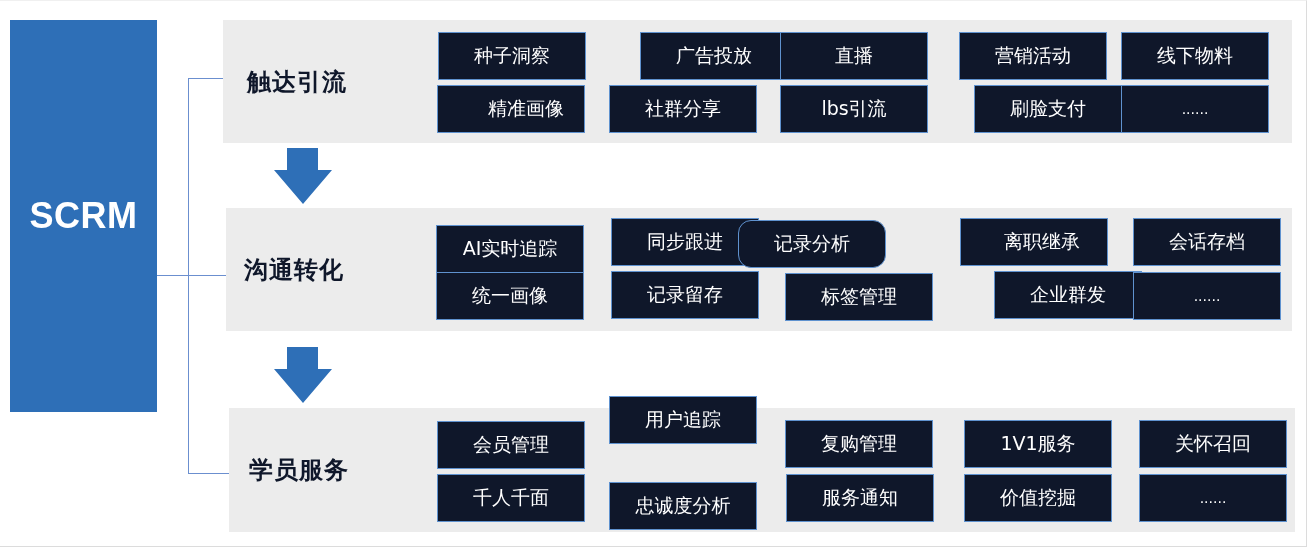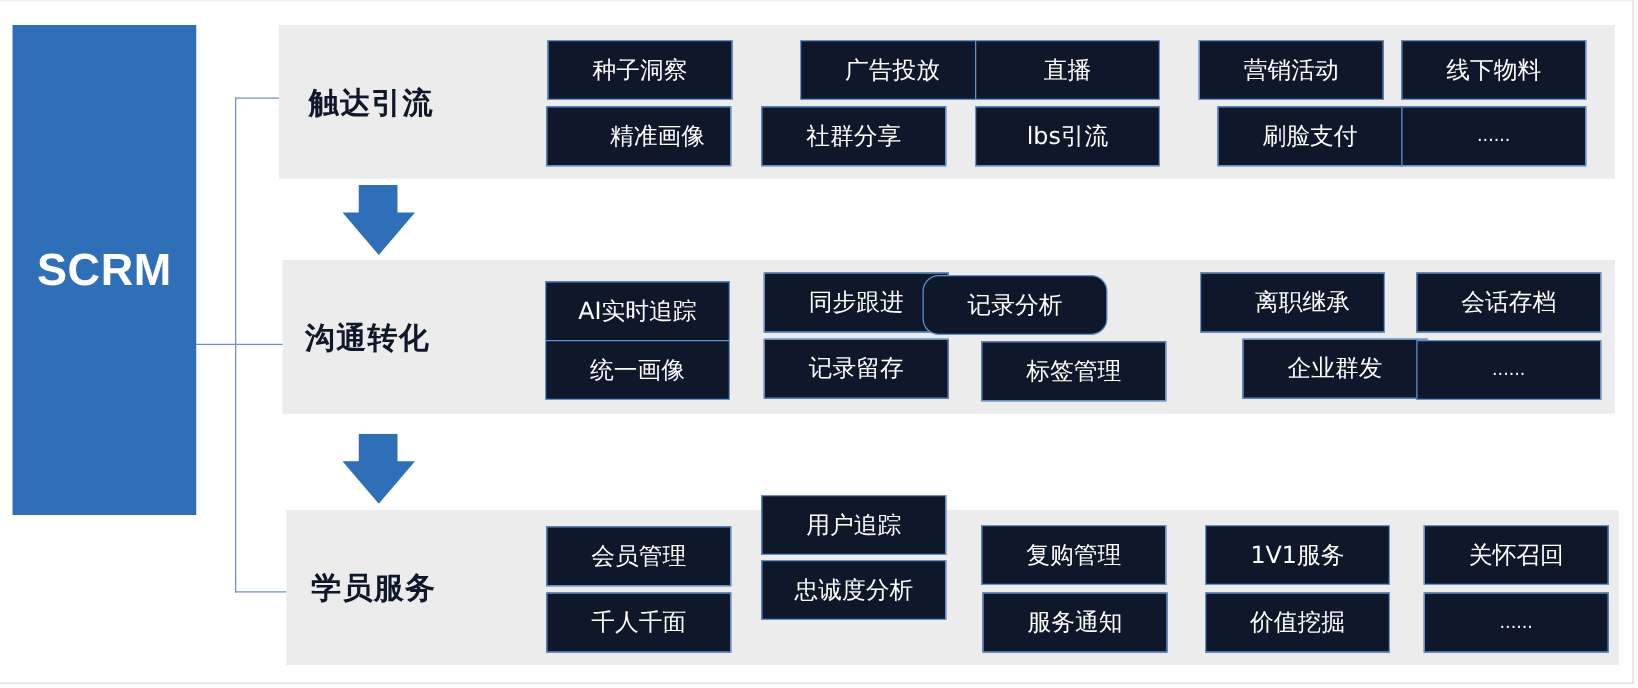--- a/index.html
+++ b/index.html
@@ -98,16 +98,16 @@
 
 <div class="panel" style="left:229px; top:408px; width:1066px; height:124px;">
   <span class="panel-title" style="left:20px;">学员服务</span>
 </div>
 <div class="chip" style="left:437px; top:421px;">会员管理</div>
 <div class="chip" style="left:609px; top:396px;">用户追踪</div>
 <div class="chip" style="left:785px; top:420px;">复购管理</div>
 <div class="chip" style="left:964px; top:420px;">1V1服务</div>
 <div class="chip" style="left:1139px; top:420px;">关怀召回</div>
 <div class="chip" style="left:437px; top:474px;">千人千面</div>
-<div class="chip" style="left:609px; top:448px;">忠诚度分析</div>
+<div class="chip" style="left:609px; top:482px;">忠诚度分析</div>
 <div class="chip" style="left:786px; top:474px;">服务通知</div>
 <div class="chip" style="left:964px; top:474px;">价值挖掘</div>
 <div class="chip ellipsis" style="left:1139px; top:474px;">......</div>
 
 </body></html>

